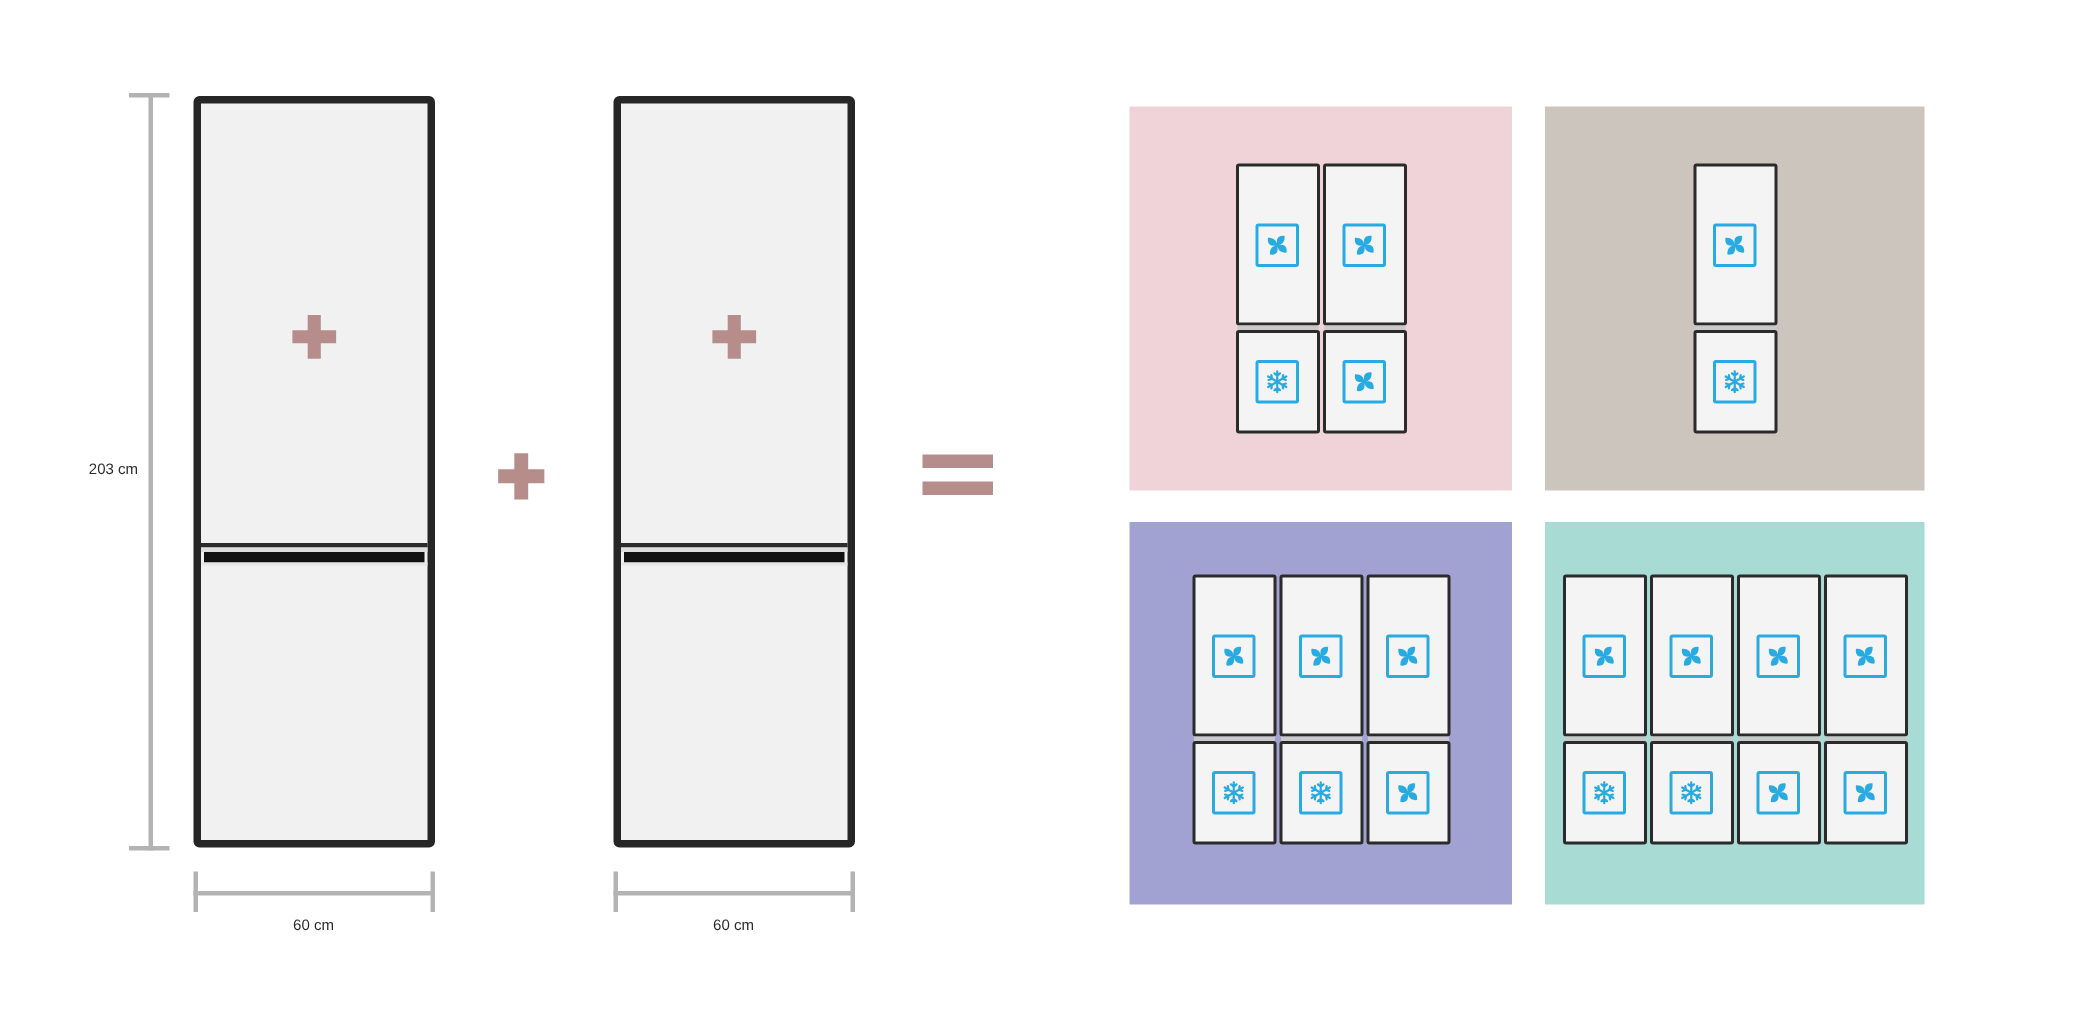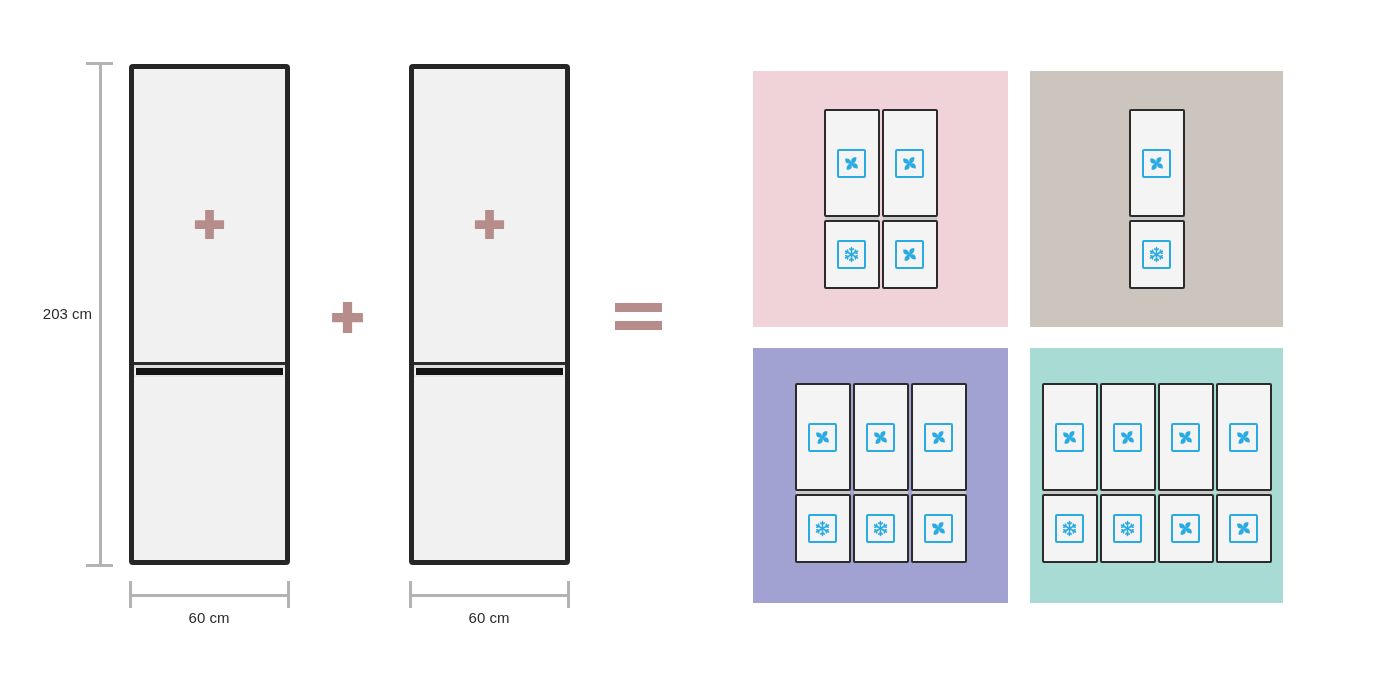--- a/index.html
+++ b/index.html
@@ -11,21 +11,21 @@
   .dim{position:absolute;background:var(--dim,#b3b3b3);}
   .dim-v-line{left:99px;top:62px;width:3px;height:505px;}
   .dim-v-cap-top{left:86px;top:62px;width:27px;height:3px;}
   .dim-v-cap-bot{left:86px;top:564px;width:27px;height:3px;}
   .dim-h-line-1{left:129px;top:594px;width:161px;height:3px;}
   .dim-h-cap-1a{left:129px;top:581px;width:3px;height:27px;}
   .dim-h-cap-1b{left:287px;top:581px;width:3px;height:27px;}
   .dim-h-line-2{left:409px;top:594px;width:161px;height:3px;}
   .dim-h-cap-2a{left:409px;top:581px;width:3px;height:27px;}
   .dim-h-cap-2b{left:567px;top:581px;width:3px;height:27px;}
-  .dim-label{position:absolute;font-size:15px;line-height:17px;color:#2b2b2b;}
+  .dim-label{position:absolute;font-size:10px;line-height:17px;color:#2b2b2b;}
   .label-height{left:28px;top:305px;width:64px;text-align:right;}
   .label-w1{left:144px;top:609px;width:130px;text-align:center;}
   .label-w2{left:424px;top:609px;width:130px;text-align:center;}
   
   .fridge{
     position:absolute;top:64px;width:161px;height:501px;box-sizing:border-box;
     border:5px solid var(--fridge-border,#262626);border-radius:4px;
     background:var(--fridge-fill,#f1f1f1);
     display:flex;flex-direction:column;
   }

